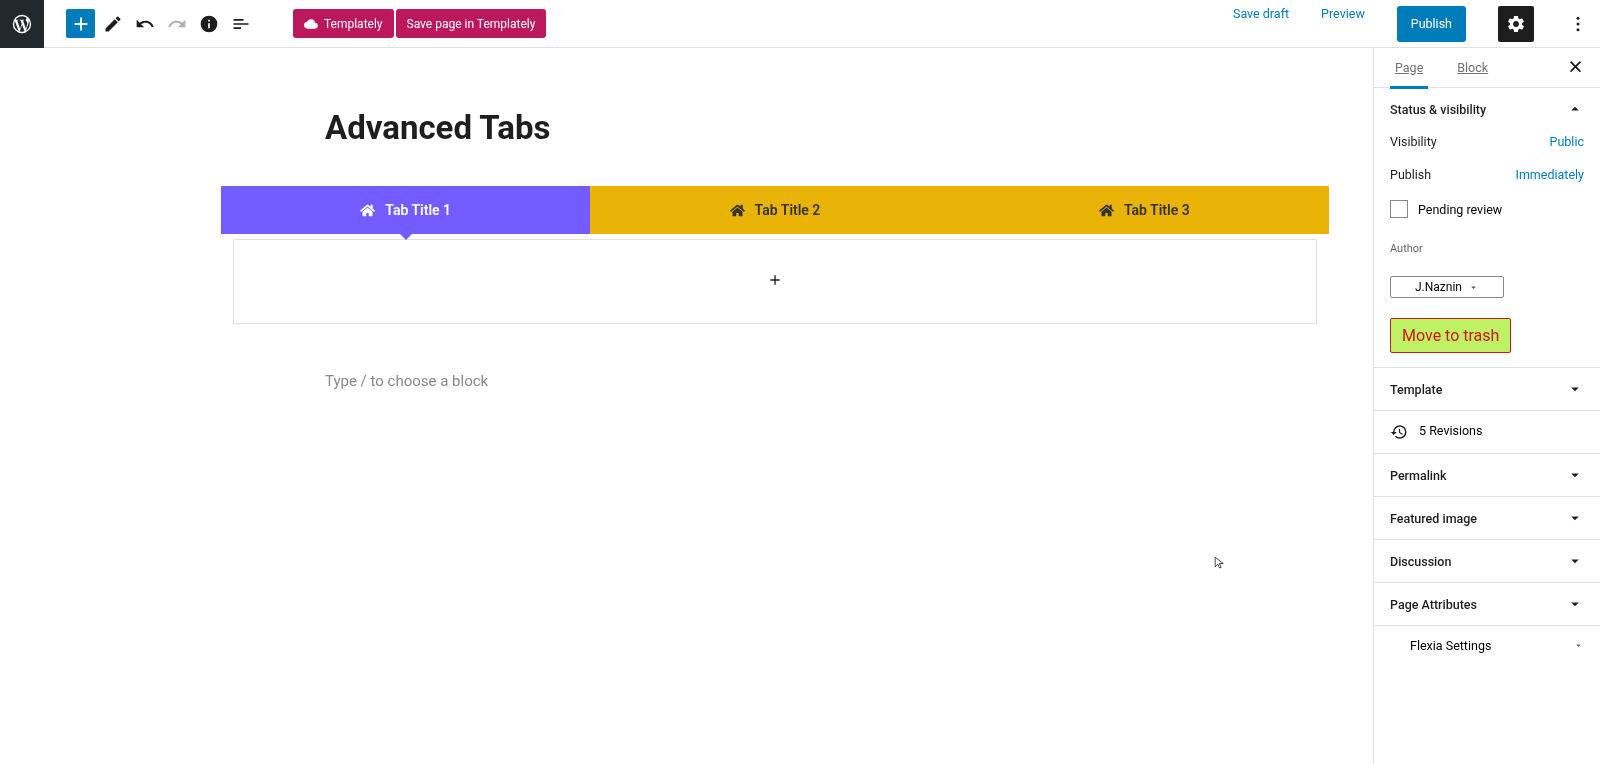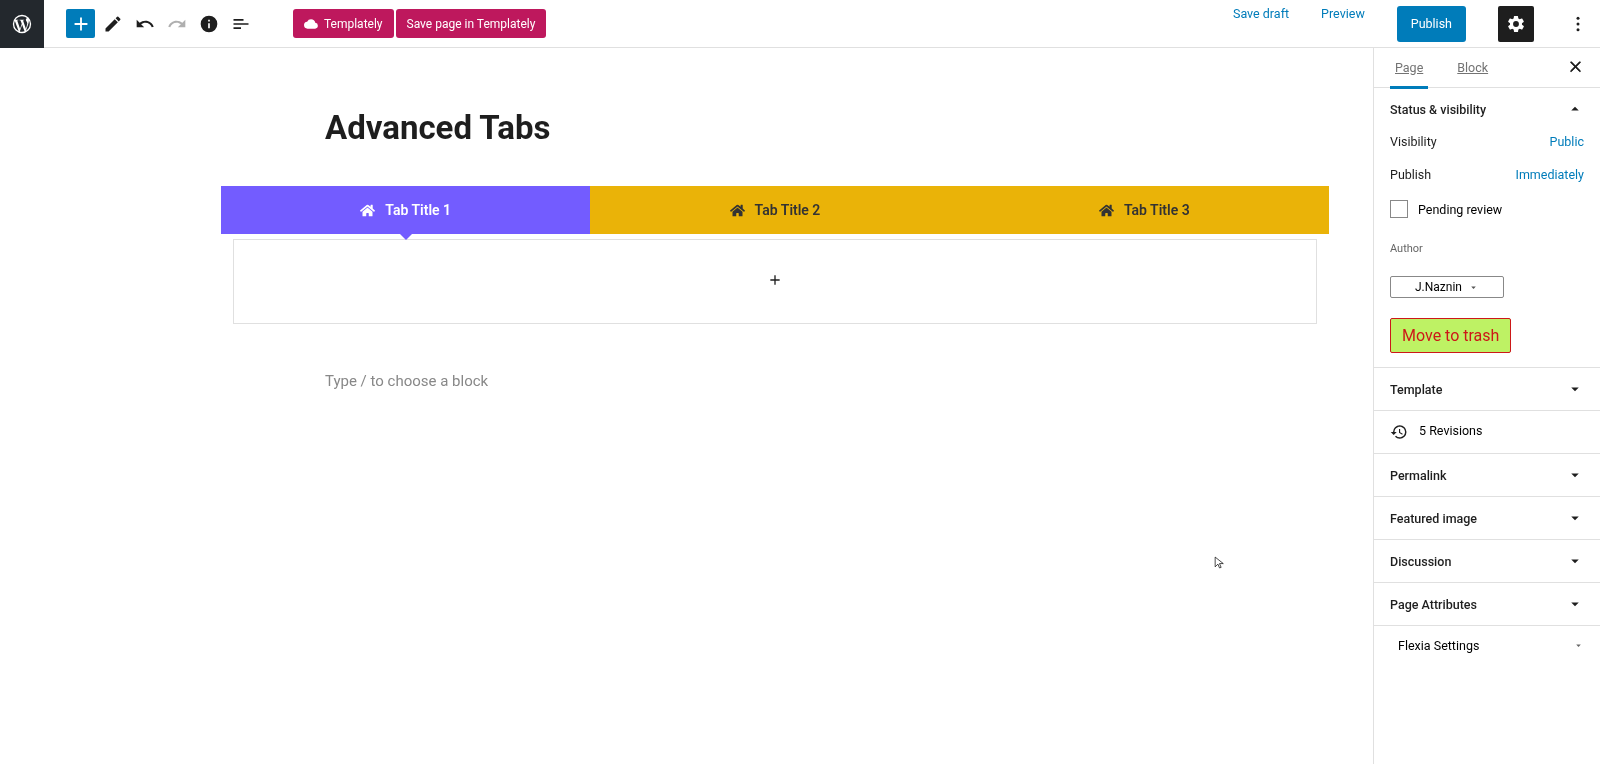--- a/index.html
+++ b/index.html
@@ -268,21 +268,21 @@
     <div class="panel">
       <div class="panel-header">
         <span>Page Attributes</span>
         <svg viewBox="0 0 24 24">
             <path d="M7 10l5 5 5-5z"></path>
           </svg>
       </div>
     </div>
 
     <div class="flexia-panel">
-      <span style="margin-left:8px">Flexia Settings</span>
+      <span style="margin-left:20px">Flexia Settings</span>
       <svg viewBox="0 0 24 24">
           <path d="M7 10l5 5 5-5z"></path>
         </svg>
     </div>
   </div>
 </div>
 
 <svg class="cursor-ptr" viewBox="0 0 24 24">
     <path d="M4 2l0 18 5-5 3 7 3-1-3-7 7 0z" fill="#fff" stroke="#000" stroke-width="1.3"></path>
   </svg>

